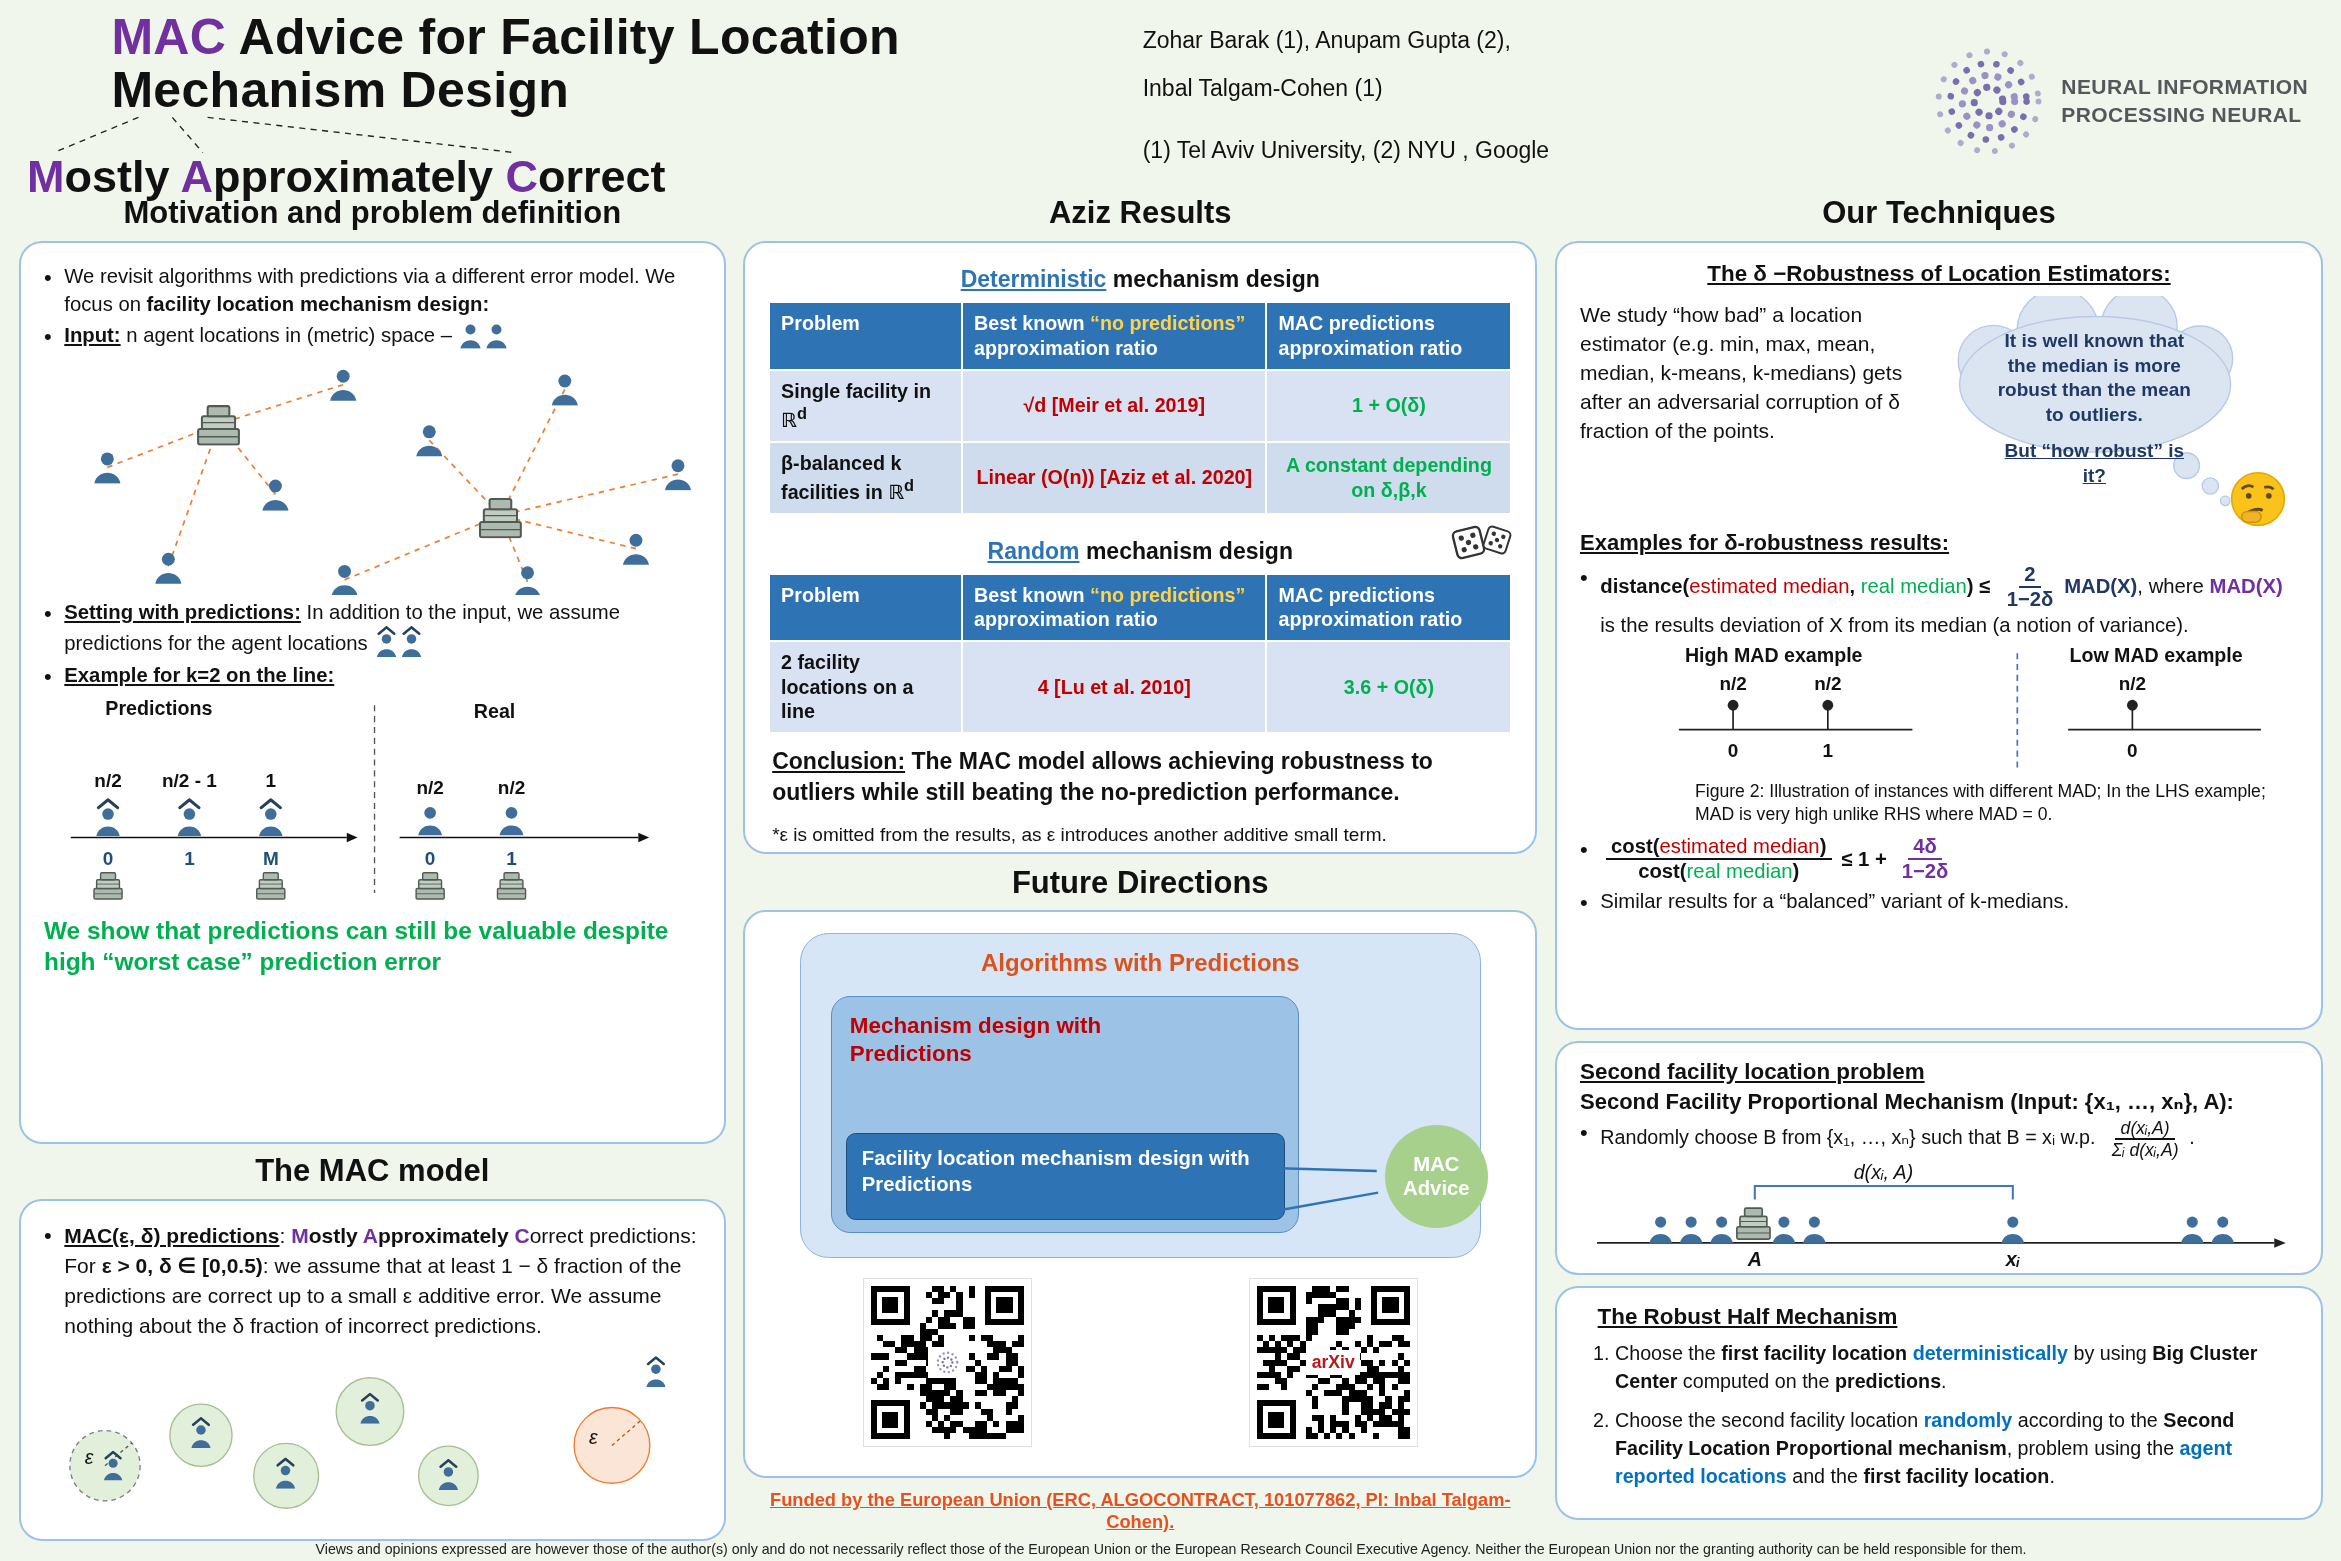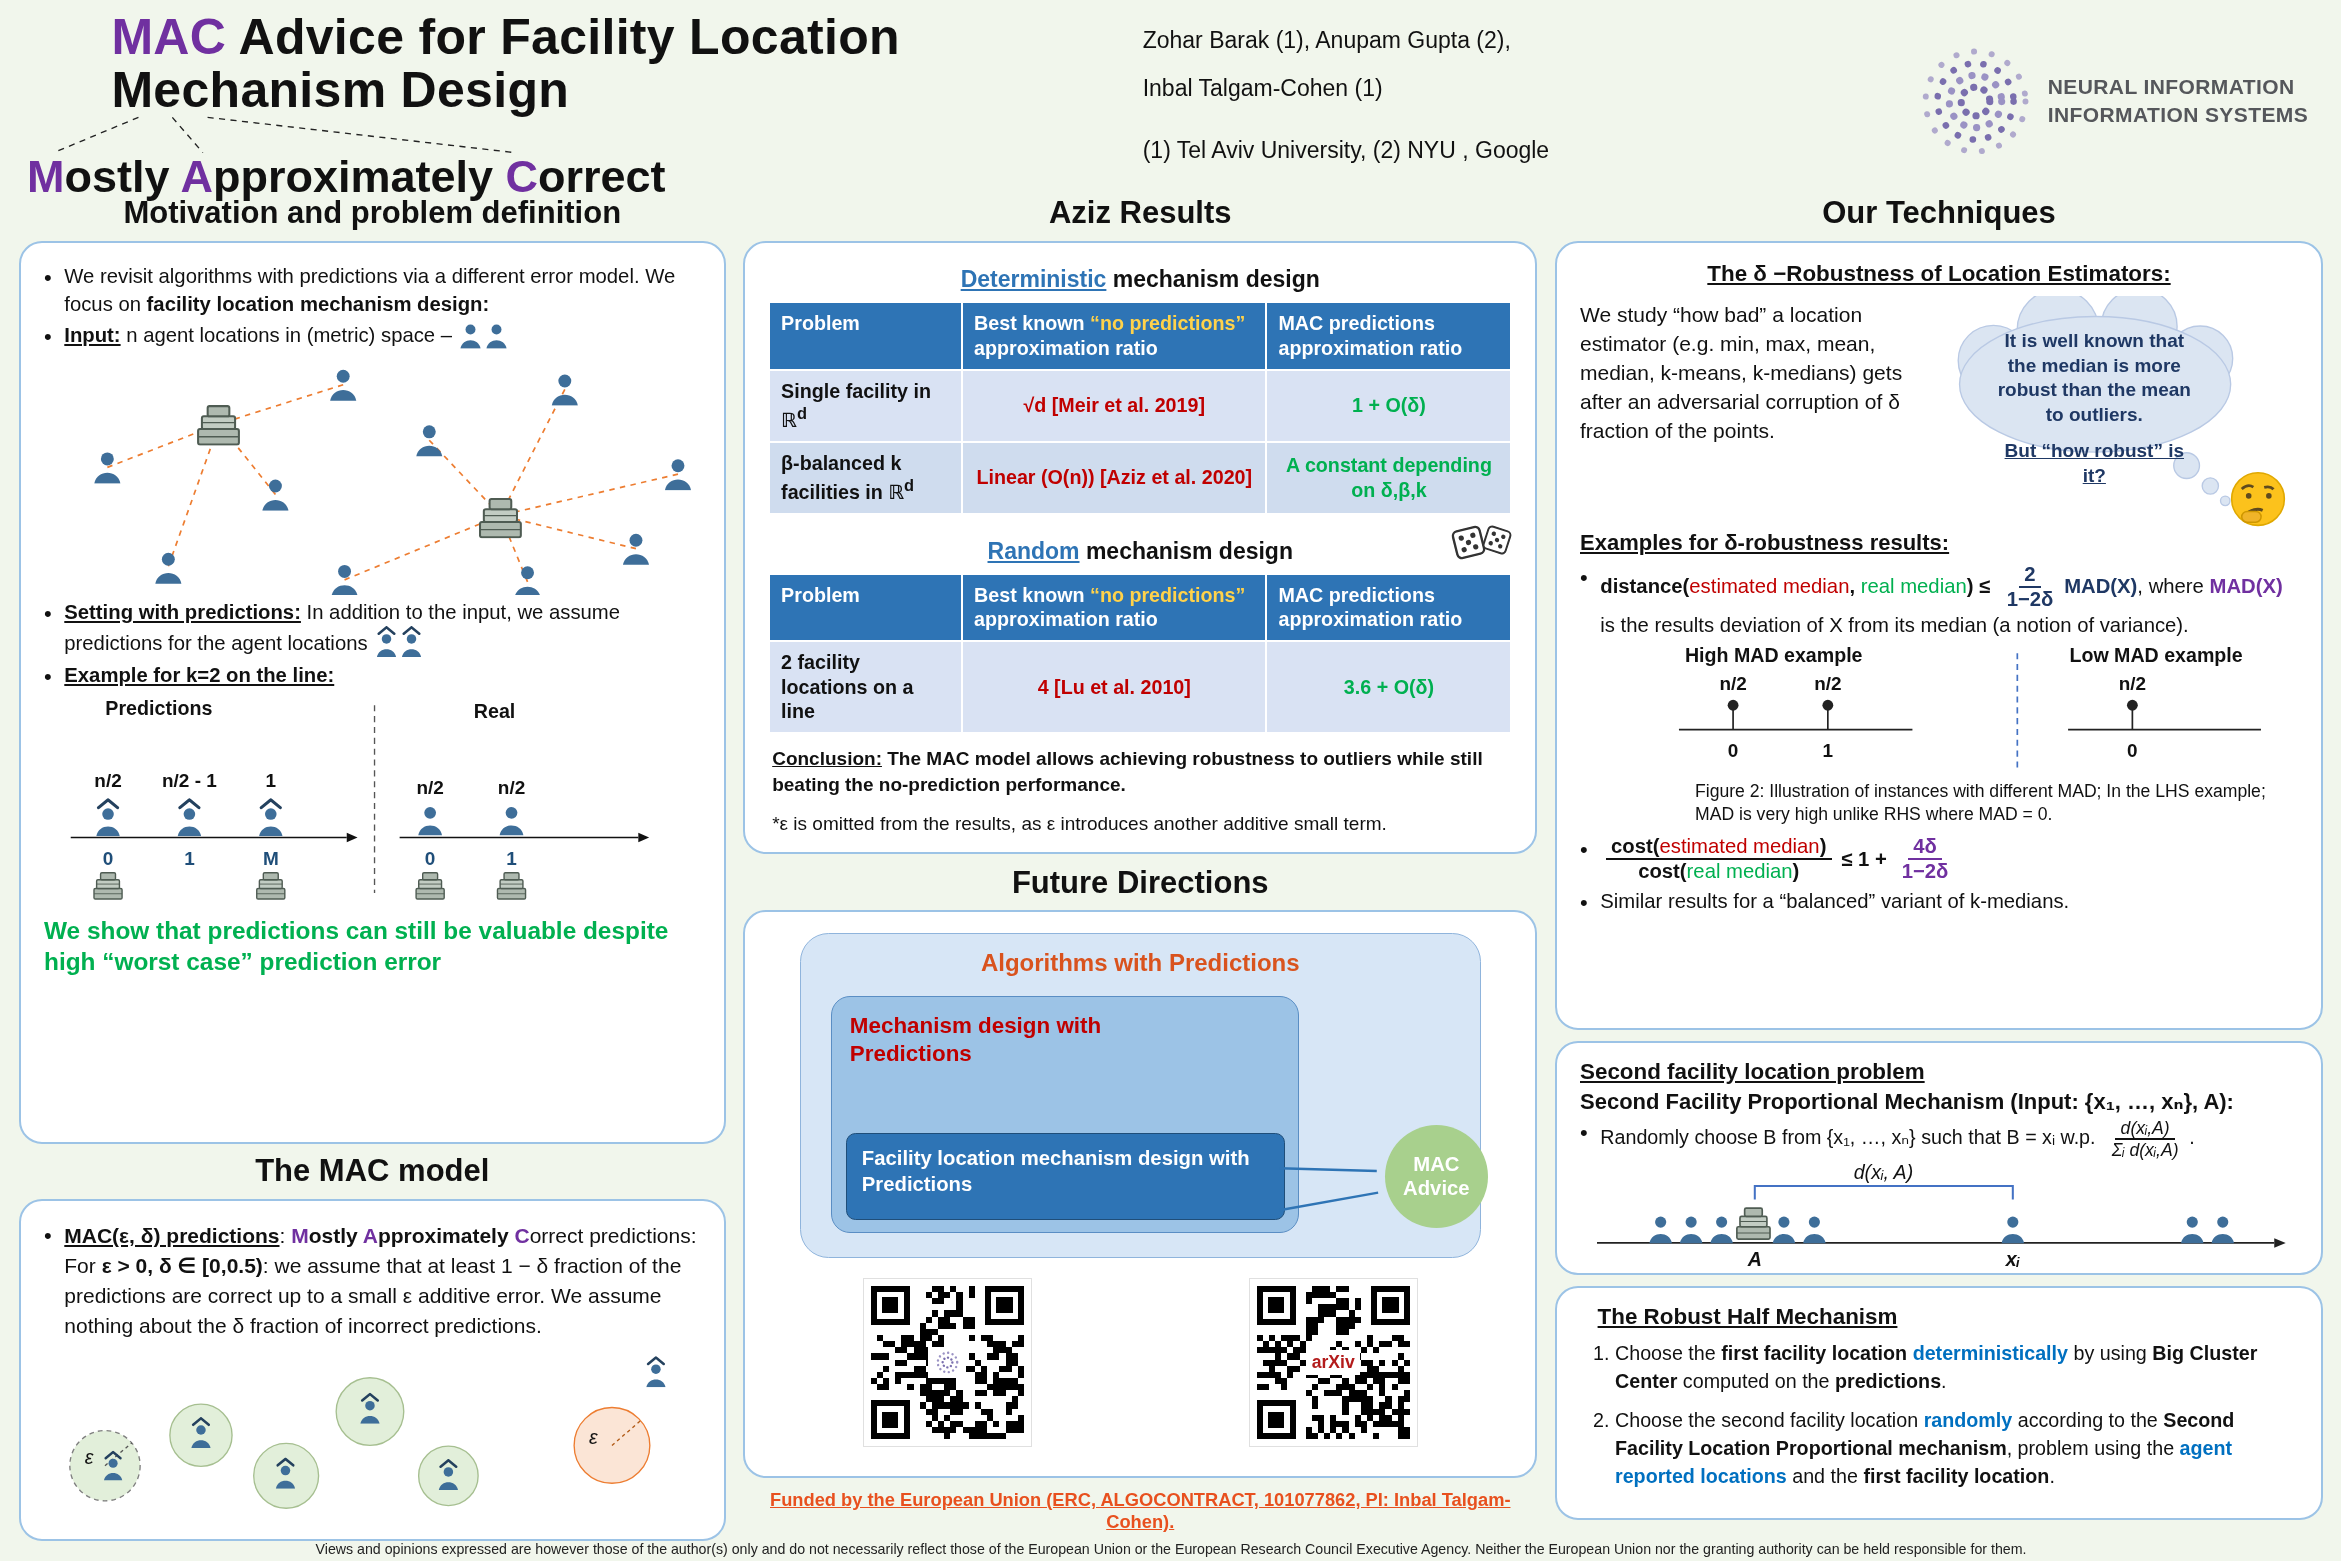--- a/index.html
+++ b/index.html
@@ -43,21 +43,21 @@
 .conclusion{color:#00b050;font-weight:bold;font-size:24.4px;line-height:1.3;margin-top:12.2px}
 
 table{border-collapse:collapse;width:100%;margin:8.1px 0 5.4px}
 th{background:#2e74b5;color:#fff;text-align:left;font-weight:bold}
 th,td{border:2px solid #fff;padding:8.1px 11px;font-size:19.7px;vertical-align:top;line-height:1.25}
 tbody tr:nth-child(odd) td{background:#d9e2f3}
 tbody tr:nth-child(even) td{background:#cfdcee}
 td.c{text-align:center;vertical-align:middle}
 .mech-heading{text-align:center;font-size:23px;margin:6.8px 0 2.7px;position:relative}
 .dice{position:absolute;right:2.7px;top:-11px;display:flex;gap:0}
-.concl{font-size:19px;font-weight:bold;line-height:1.35;margin:12.2px 4.1px 5.4px}
+.concl{font-size:23px;font-weight:bold;line-height:1.35;margin:12.2px 4.1px 5.4px}
 .note{font-size:19px;line-height:1.35;margin:13.6px 4.1px 0}
 
 .frac{display:inline-flex;flex-direction:column;align-items:center;vertical-align:middle;line-height:1.15;margin:0 5.4px;text-align:center}
 .frac .num{border-bottom:2px solid currentColor;padding:0 5.4px;display:block}
 .frac .den{padding:0 5.4px;display:block}
 
 .venn{margin:4.1px auto 0;width:705px;position:relative}
 .venn-outer{position:relative;width:681px;height:325px;margin:0 auto;background:#d7e6f6;border:1.4px solid #8fb4dc;border-radius:28.5px}
 .venn-outer-label{text-align:center;padding-top:15px;font-size:24px}
 .venn-middle{position:absolute;left:30.5px;top:62px;width:468px;height:237px;background:#9cc3e6;border:1.4px solid #5a8ec4;border-radius:19px;padding:15px 17.6px}
@@ -156,21 +156,21 @@
     <svg width="119" height="119" viewBox="0 0 100 100">
       <g fill="none" stroke-linecap="round">
         <circle cx="50" cy="50" r="12" stroke="#7a6fae" stroke-width="6" stroke-dasharray="0.1 9"></circle>
         <circle cx="50" cy="50" r="22" stroke="#9a92c4" stroke-width="6" stroke-dasharray="0.1 11"></circle>
         <circle cx="50" cy="50" r="32" stroke="#7a6fae" stroke-width="5.5" stroke-dasharray="0.1 13"></circle>
         <circle cx="50" cy="50" r="42" stroke="#b0aacd" stroke-width="5" stroke-dasharray="0.1 15"></circle>
       </g>
     </svg>
     <div class="logo-text">
       <div>NEURAL INFORMATION</div>
-      <div>INFORMATION SYSTEMS</div>
+      <div>PROCESSING NEURAL</div>
     </div>
   </div>
 </header>
 
 <div class="columns">
 
   <div class="col col-left">
     <div class="col-title">Motivation and problem definition</div>
     <div class="panel" style="height:903px">
       <div class="bullet">

